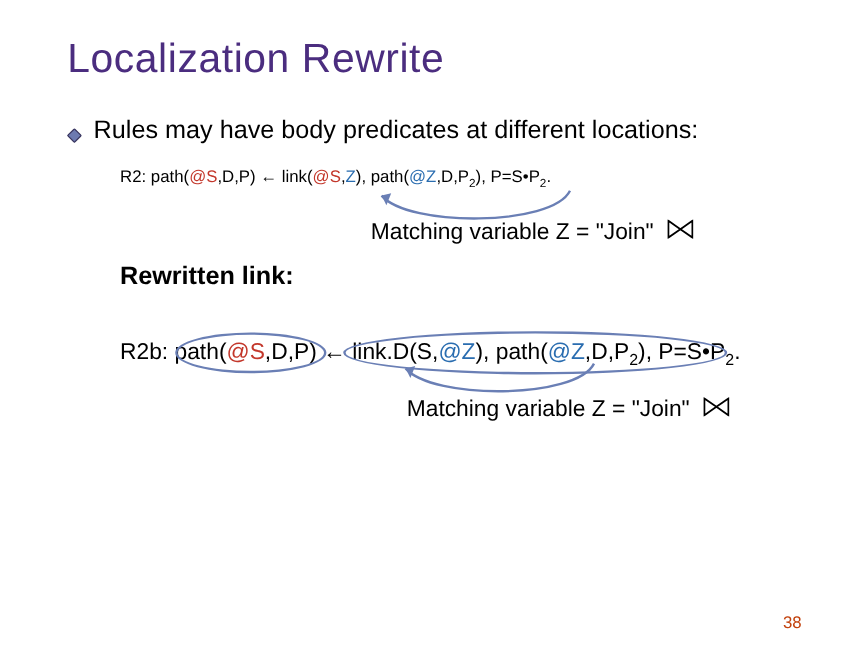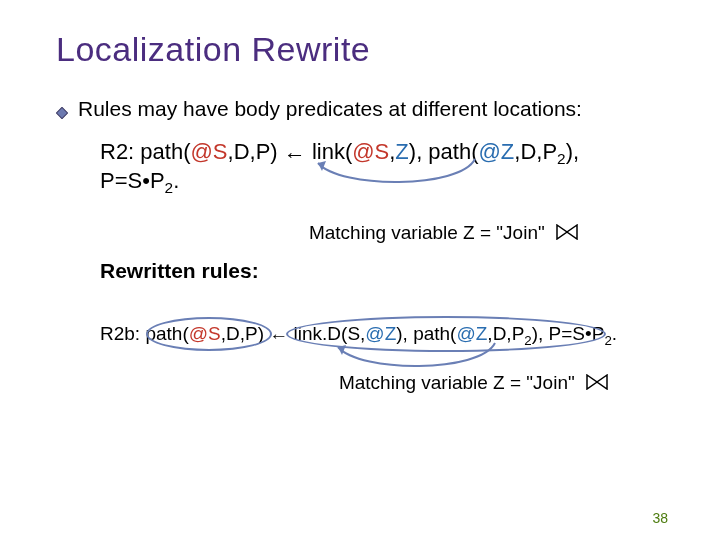--- a/index.html
+++ b/index.html
@@ -36,21 +36,21 @@
   .diamond {
     display: inline-block;
     width: 12px;
     height: 12px;
     margin-right: 10px;
     margin-top: 8px;
     flex-shrink: 0;
   }
   .diamond svg { display: block; }
   .rule-r2 {
-    font-size: 22px;
+    font-size: 14px;
     margin-left: 44px;
     margin-bottom: 4px;
   }
   .loc-s { color: #c3372b; }
   .loc-z { color: #2a6db0; }
   .match-line {
     font-size: 19px;
     text-align: right;
     padding-right: 70px;
     margin-top: 24px;
@@ -110,21 +110,21 @@
     font-size: 19px;
     text-align: right;
     padding-right: 40px;
     margin-top: 24px;
   }
   .pagenum {
     position: absolute;
     right: 28px;
     bottom: 14px;
     font-size: 14px;
-    color: #4d7c0f;
+    color: #c2410c;
   }
   sub { font-size: 0.7em; }
   .dot { font-family: Arial, sans-serif; }
 </style>
 </head>
 <body>
 
 <div class="slide">
 
   <h1 class="title">Localization Rewrite</h1>
@@ -149,21 +149,21 @@
 
   <div class="match-line">
     <span>Matching variable Z = "Join"</span>
     <span class="bowtie">
       <svg width="22" height="16" viewBox="0 0 22 16">
         <path d="M1 1 L11 8 L1 15 Z M21 1 L11 8 L21 15 Z" fill="none" stroke="#000" stroke-width="1.5"></path>
       </svg>
     </span>
   </div>
 
-  <div class="subhead">Rewritten rules:</div>
+  <div class="subhead">Rewritten link:</div>
 
 
   <div class="rule-r2b-wrap">
     <div class="ellipse ell-r2b-left"></div>
     <div class="ellipse ell-r2b-mid"></div>
     <span>R2b: </span><span>path(</span><span class="loc-s">@S</span><span>,D,P) </span><span>←</span><span> link.D(S,</span><span class="loc-z">@Z</span><span>), path(</span><span class="loc-z">@Z</span><span>,D,P</span><sub>2</sub><span>), P=S</span><span class="dot">•</span><span>P</span><sub>2</sub><span>.</span>
 
     <svg class="arrow-svg" style="left:220px; top:14px;" width="200" height="40" viewBox="0 0 200 40">
       <path d="M 175 6 C 160 36, 40 36, 18 10" fill="none" stroke="#6a7fb5" stroke-width="2"></path>
       <polygon points="18,10 26,8 22,18" fill="#6a7fb5"></polygon>

